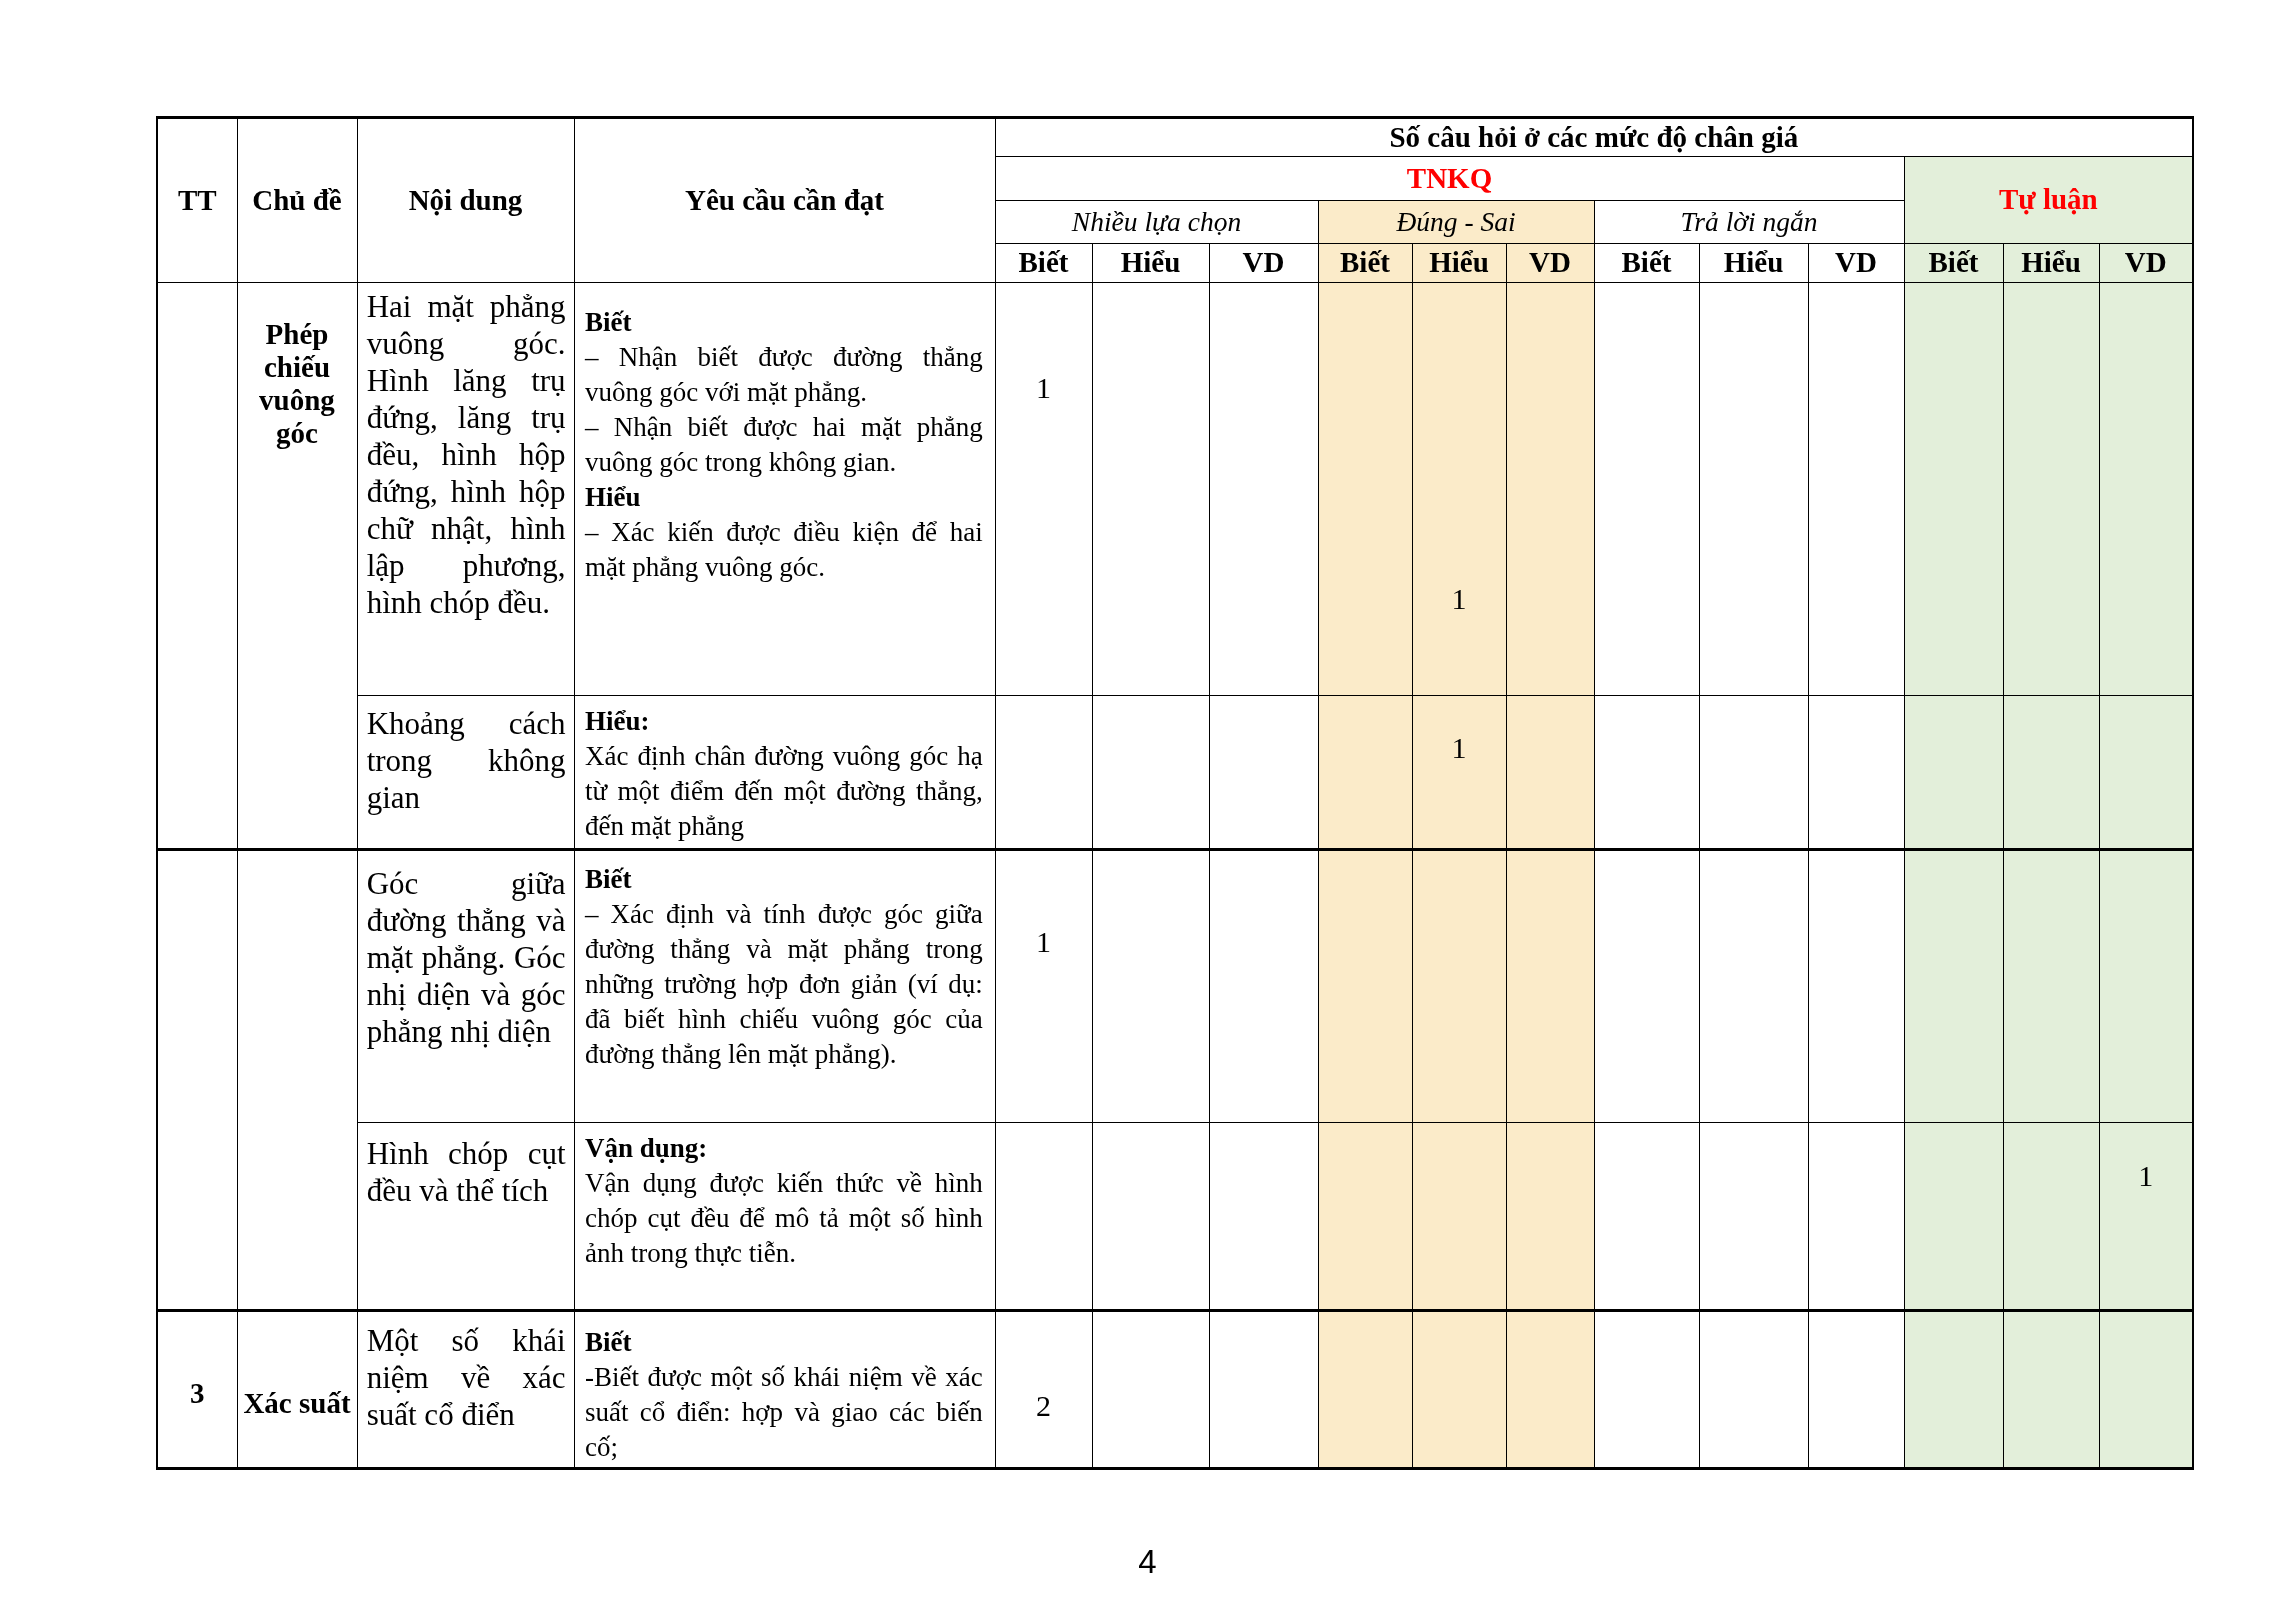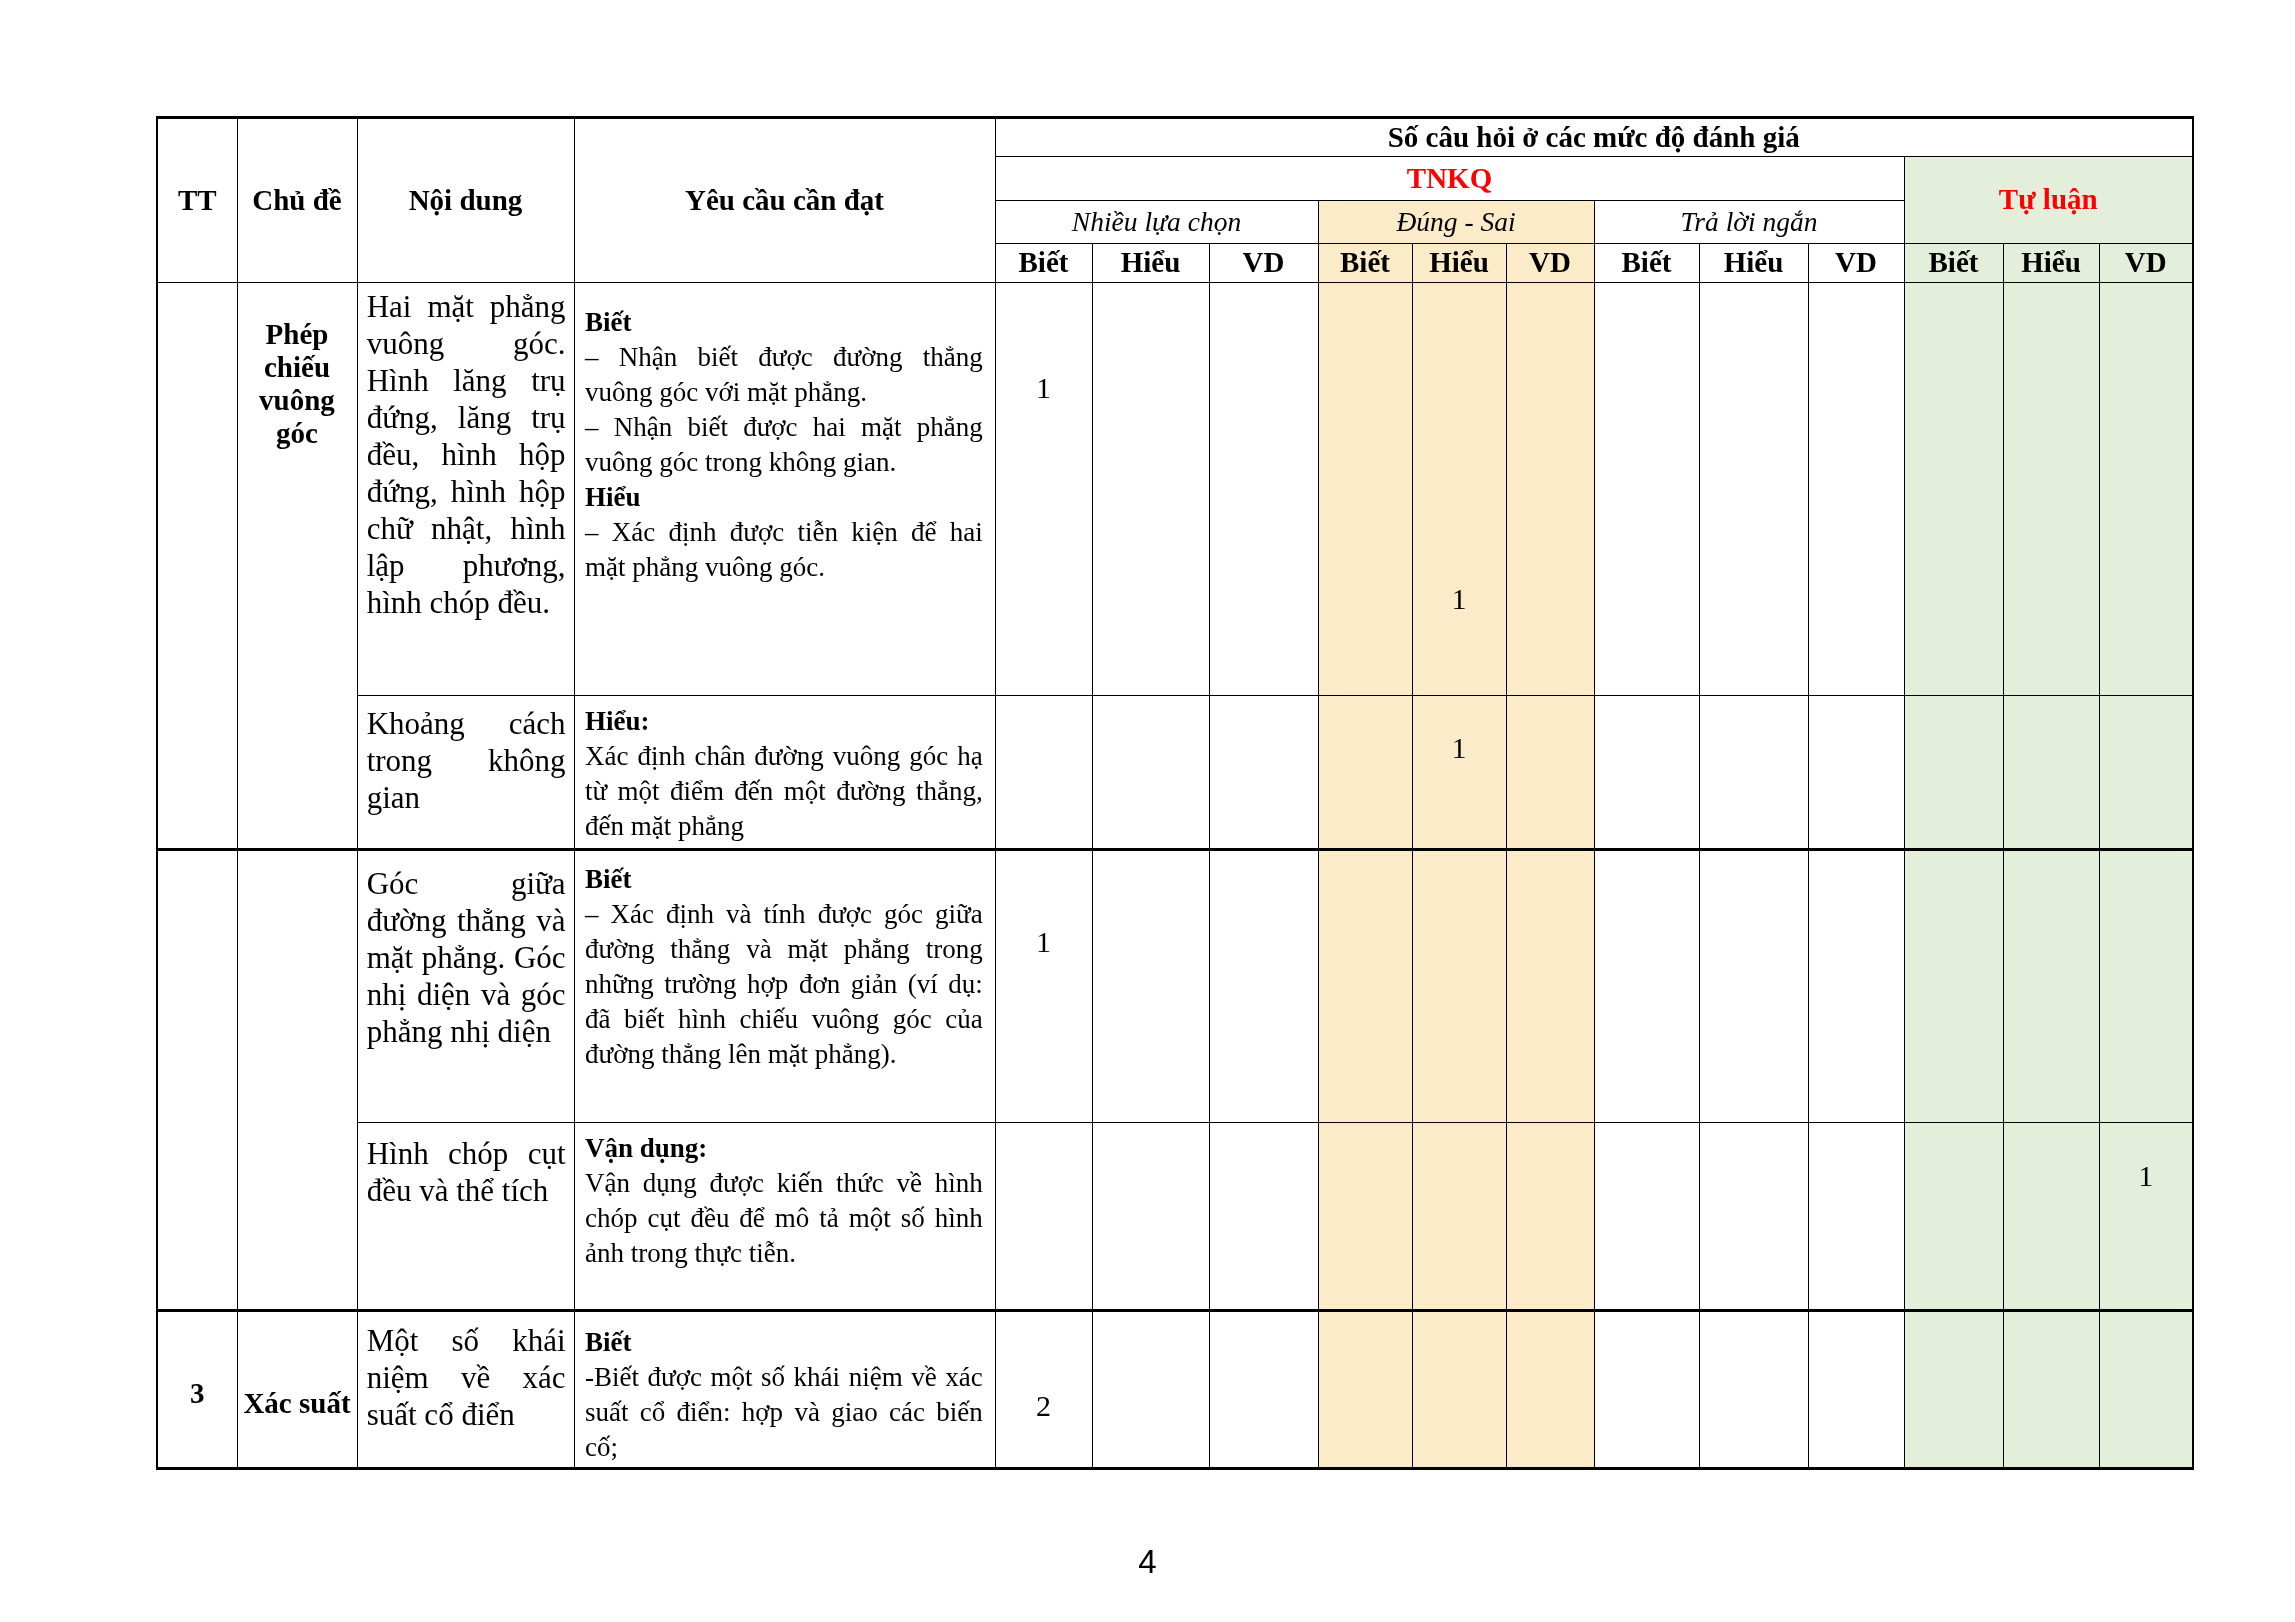--- a/index.html
+++ b/index.html
@@ -62,21 +62,21 @@
         <col style="width:96px">
         <col style="width:94px">
     </colgroup>
 
     <tbody>
         <tr style="height:39px">
       <td class="hdr tt-b lt-b" rowspan="4">TT</td>
       <td class="hdr tt-b" rowspan="4">Chủ đề</td>
       <td class="hdr tt-b" rowspan="4">Nội dung</td>
       <td class="hdr tt-b" rowspan="4">Yêu cầu cần đạt</td>
-      <td class="hdr tt-b rt-b" colspan="12">Số câu hỏi ở các mức độ đánh giá</td>
+      <td class="hdr tt-b rt-b" colspan="12">Số câu hỏi ở các mức độ chân giá</td>
     </tr>
 
     <tr style="height:44px">
       <td class="hdr red" colspan="9">TNKQ</td>
       <td class="hdr red tl-bg rt-b" colspan="3" rowspan="2">Tự luận</td>
     </tr>
 
     <tr style="height:43px">
       <td class="hdr grp" colspan="3">Nhiều lựa chọn</td>
       <td class="hdr grp ds-bg" colspan="3">Đúng - Sai</td>
@@ -105,21 +105,21 @@
       </td>
       <td class="nd">
         <div class="clip" style="height:410px;padding-top:5.2px">Hai mặt phẳng vuông góc. Hình lăng trụ đứng, lăng trụ đều, hình hộp đứng, hình hộp chữ nhật, hình lập phương, hình chóp đều.</div>
       </td>
       <td class="rq">
         <div class="clip" style="height:410px;padding-top:22px">
           <div class="h">Biết</div>
           <div>– Nhận biết được đường thẳng vuông góc với mặt phẳng.</div>
           <div>– Nhận biết được hai mặt phẳng vuông góc trong không gian.</div>
           <div class="h">Hiểu</div>
-          <div>– Xác định được tiễn kiện để hai mặt phẳng vuông góc.</div>
+          <div>– Xác kiến được điều kiện để hai mặt phẳng vuông góc.</div>
         </div>
       </td>
       <td class="cnt" style="padding-top:90px">1</td>
       <td class="cnt"></td>
       <td class="cnt"></td>
       <td class="cnt ds-bg"></td>
       <td class="cnt ds-bg" style="padding-top:301px">1</td>
       <td class="cnt ds-bg"></td>
       <td class="cnt"></td>
       <td class="cnt"></td>

